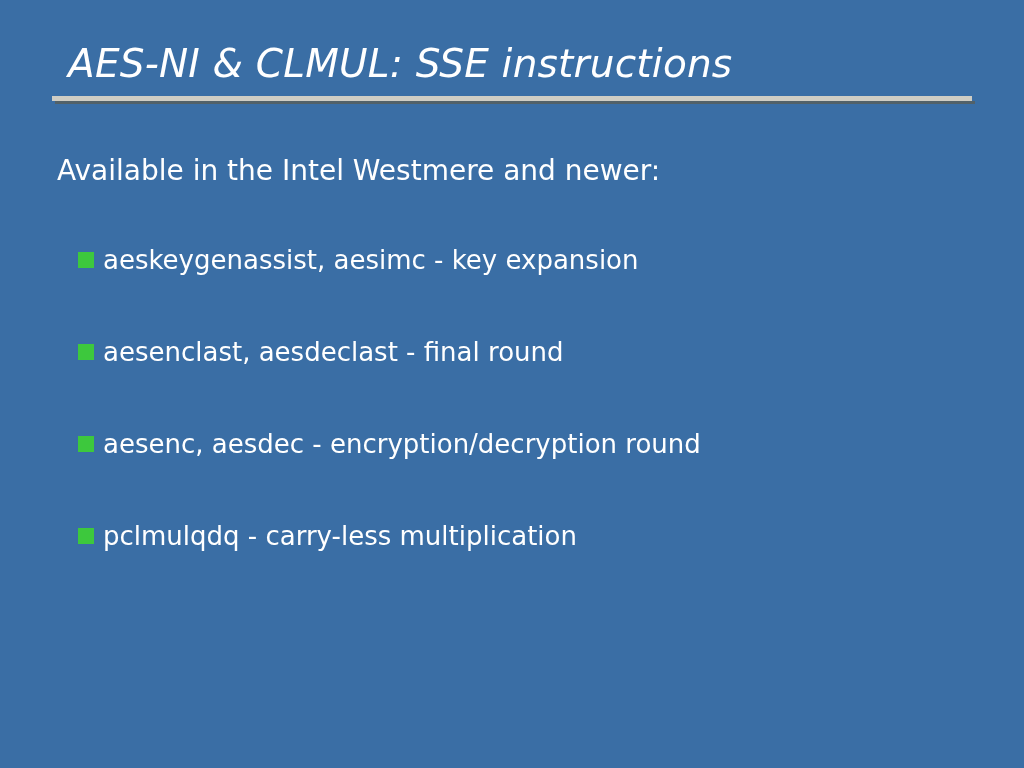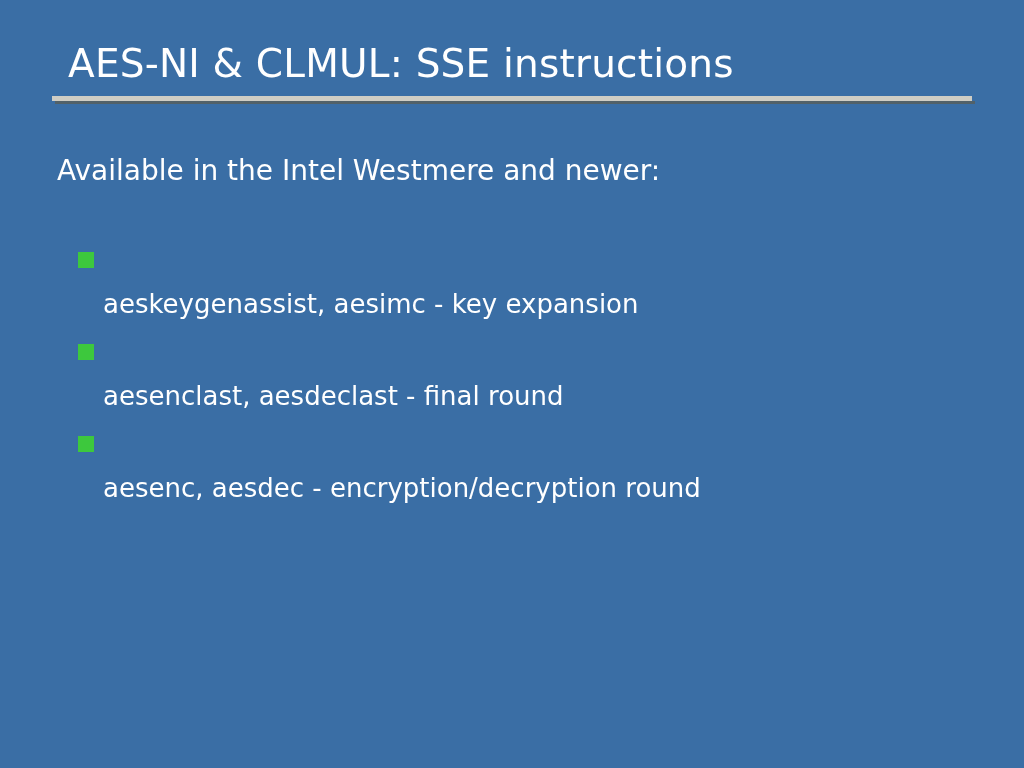--- a/index.html
+++ b/index.html
@@ -21,20 +21,21 @@
     overflow: hidden;
   }
 
   
   #title-block {
     position: absolute;
     left: 0;
     top: 0;
     width: 951px;
     height: 112px;
+    font-style: italic;
   }
   #slide-title {
     position: absolute;
     left: 68px;
     top: 40px;
     width: 900px;
     color: #ffffff;
     font-family: "DejaVu Sans", sans-serif;
     font-size: 39px;
     font-weight: 400;
@@ -95,21 +96,20 @@
   .bullet-text {
     position: absolute;
     left: 25px;
     top: 0;
     color: #ffffff;
     font-family: "DejaVu Sans", sans-serif;
     font-size: 26px;
     font-weight: 400;
     line-height: 40px;
     white-space: nowrap;
-    margin-top: 44px;
   }
 </style>
 </head>
 <body>
 
 <div id="slide">
 
   <div id="title-block">
     <div id="slide-title">AES-NI &amp; CLMUL: SSE instructions</div>
     <div id="title-rule"></div>
@@ -128,16 +128,20 @@
     <div class="bullet-row">
       <span class="bullet-marker"></span>
       <span class="bullet-text">aesenclast, aesdeclast - final round</span>
     </div>
 
     <div class="bullet-row">
       <span class="bullet-marker"></span>
       <span class="bullet-text">aesenc, aesdec - encryption/decryption round</span>
     </div>
 
+    <div class="bullet-row">
+      <span class="bullet-marker"></span>
+      <span class="bullet-text">pclmulqdq - carry-less multiplication</span>
+    </div>
 
   </div>
 
 </div>
 
 </body></html>

